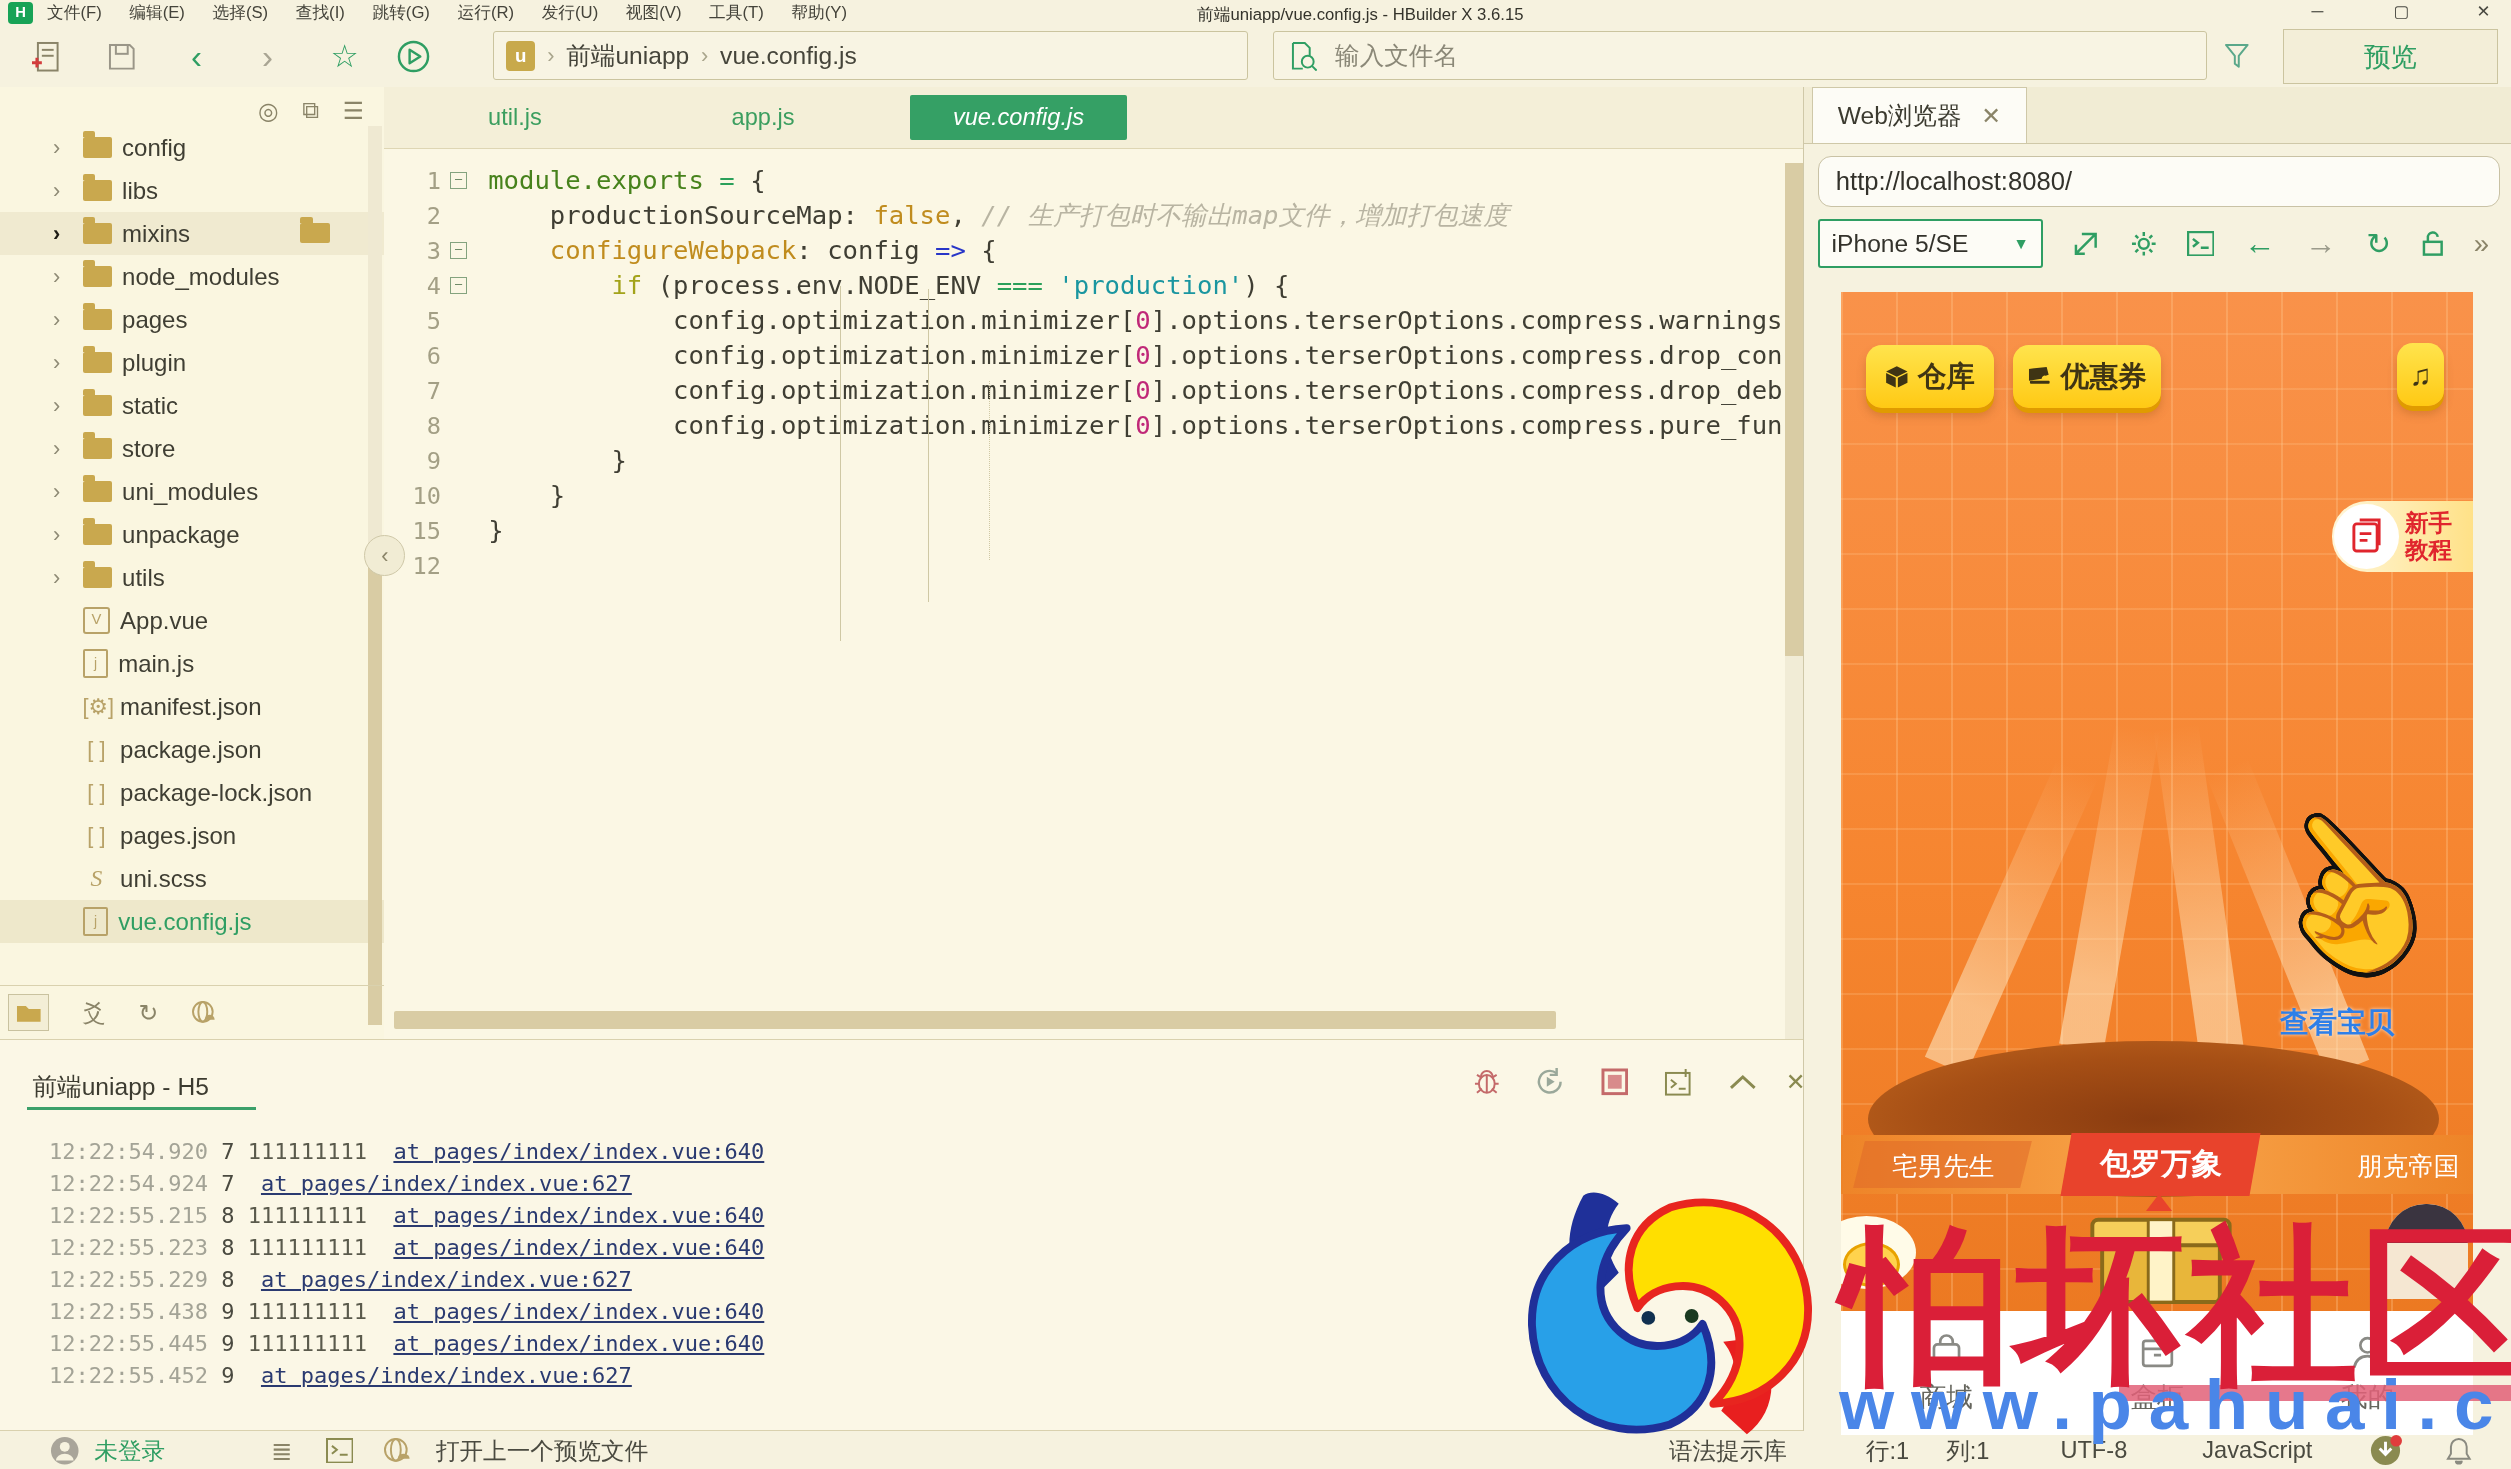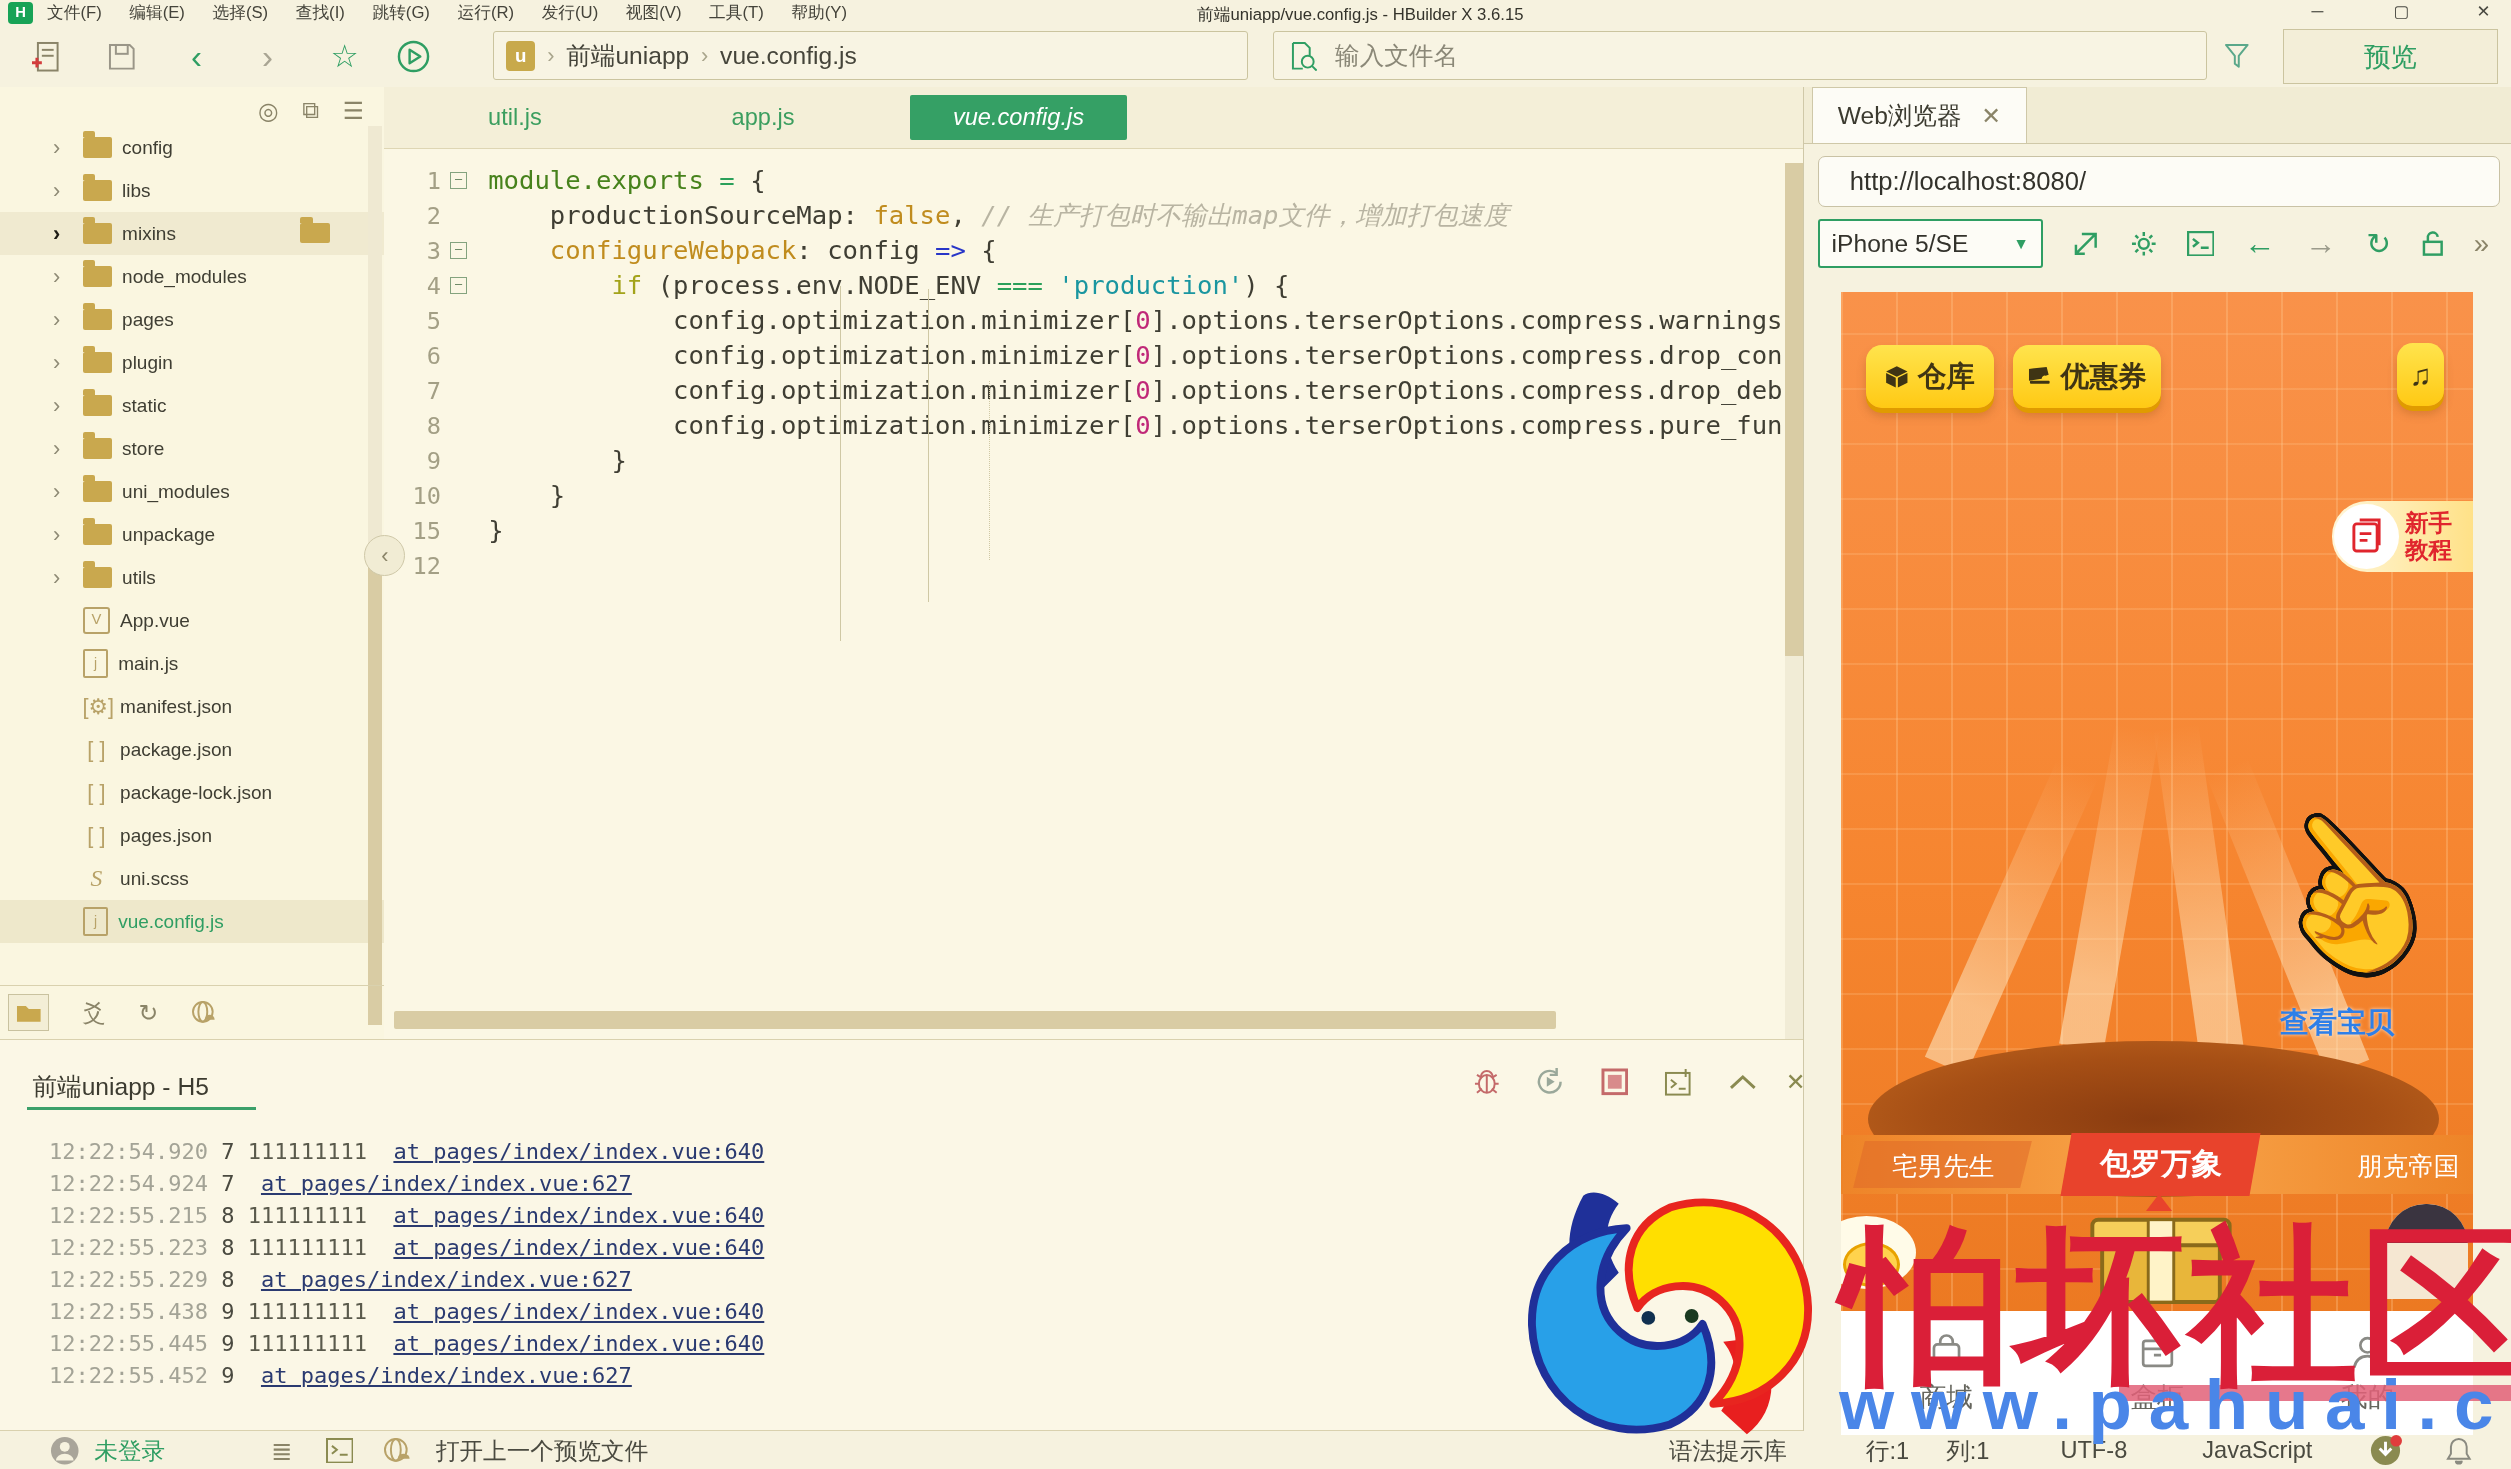--- a/index.html
+++ b/index.html
@@ -32,21 +32,21 @@
                color:#2f9e63;font-size:26.6px;display:flex;align-items:center;justify-content:center;}
   
   #sidebar{left:0;top:87px;width:384px;height:953px;background:#faf6e0;}
   #side-icons{left:258px;top:9.9px;display:flex;gap:23.6px;font-size:23.6px;color:#8a8468;}
   #tree{left:0;top:39px;width:384px;}
   .tree-row{height:43px;display:flex;align-items:center;padding-left:53px;position:relative;}
   .tree-row.hl{background:#f0ead0;}
   .tree-row.sel{background:#eee8cb;}
   .chev{width:29.6px;color:#8f8b76;font-size:21.7px;}
   .chev.bold{color:#1c1b14;font-weight:bold;}
-  .tree-label{font-size:19px;color:#3f3e33;margin-left:9.9px;}
+  .tree-label{font-size:24px;color:#3f3e33;margin-left:9.9px;}
   .sel .tree-label{color:#2f9e63;}
   .ic-folder{width:29.6px;height:20.7px;background:#c9a84e;border-radius:2px;position:relative;flex:none;}
   .ic-folder::before{content:'';position:absolute;top:-5.9px;left:0;width:12.8px;height:5.9px;background:#c9a84e;border-radius:2px 2px 0 0;}
   .ic-box{width:23.6px;height:23.6px;border:2px solid #b8a268;border-radius:3px;color:#b8a268;font-size:14.8px;
           text-align:center;line-height:21.7px;flex:none;}
   .ic-page{width:21.7px;height:25.6px;border:2px solid #b8a268;border-radius:2px;color:#b8a268;font-size:13.8px;
            text-align:center;line-height:25.6px;flex:none;}
   .ic-json{width:27.6px;color:#b8a268;font-size:21.7px;flex:none;text-align:center;}
   .ic-scss{width:27.6px;color:#b8a268;font-size:23.6px;font-family:"Liberation Serif",serif;font-style:italic;flex:none;text-align:center;}
   .row-end-folder{position:absolute;right:54px;top:10.8px;}
@@ -90,22 +90,22 @@
   #statusbar{left:0;top:1430px;width:2512px;height:39px;background:#f6f2df;border-top:1px solid #d9d1ae;
              display:flex;align-items:center;font-size:23.6px;color:#4a4a40;}
   #statusbar .sp{flex:none;}
   #login-label{color:#2f9e63;}
   
   #panel{left:1803px;top:87px;width:709px;height:1344px;background:#f6f2df;border-left:1px solid #cfc8a8;box-sizing:border-box;}
   #ptabs{left:0;top:0;width:709px;height:56px;background:#f1ecd4;border-bottom:1px solid #cfc8a8;}
   #ptab-active{left:7.9px;top:0;width:215px;height:56px;background:#fdfcf6;border:1px solid #cfc8a8;border-bottom:none;
                box-sizing:border-box;display:flex;align-items:center;justify-content:center;gap:19.7px;font-size:24.6px;}
   #ptab-close{color:#8a8468;font-size:23.6px;}
-  #urlbox{left:13.8px;top:69px;width:682px;height:51px;background:#fdfcf6;border:1px solid #c9c2a5;border-radius:7px;
-          box-sizing:border-box;font-size:25.6px;color:#33322b;padding:0 31px;font-family:"Liberation Sans",sans-serif;}
+  #urlbox{left:13.8px;top:69px;width:682px;height:51px;background:#fdfcf6;border:1px solid #c9c2a5;border-radius:13px;
+          box-sizing:border-box;font-size:25.6px;color:#33322b;padding:0 17px;font-family:"Liberation Sans",sans-serif;}
   #devrow{left:13.8px;top:130px;width:682px;height:53px;display:flex;align-items:center;gap:29.6px;}
   #device{width:225px;height:49px;border:2px solid #2f9e63;border-radius:3px;display:flex;align-items:center;
           justify-content:space-between;padding:0 11.8px;box-sizing:border-box;font-size:24.6px;color:#33322b;background:#fdfcf6;}
   #device .caret{color:#2f9e63;font-size:15.8px;}
   .pic{font-size:26.6px;}
   
   #phone{left:37px;top:205px;width:632px;height:1143px;overflow:hidden;
     background:
       repeating-linear-gradient(90deg, rgba(255,205,150,.30) 0 2px, transparent 2px 55px),
       repeating-linear-gradient(0deg, rgba(255,205,150,.22) 0 2px, transparent 2px 55px),

